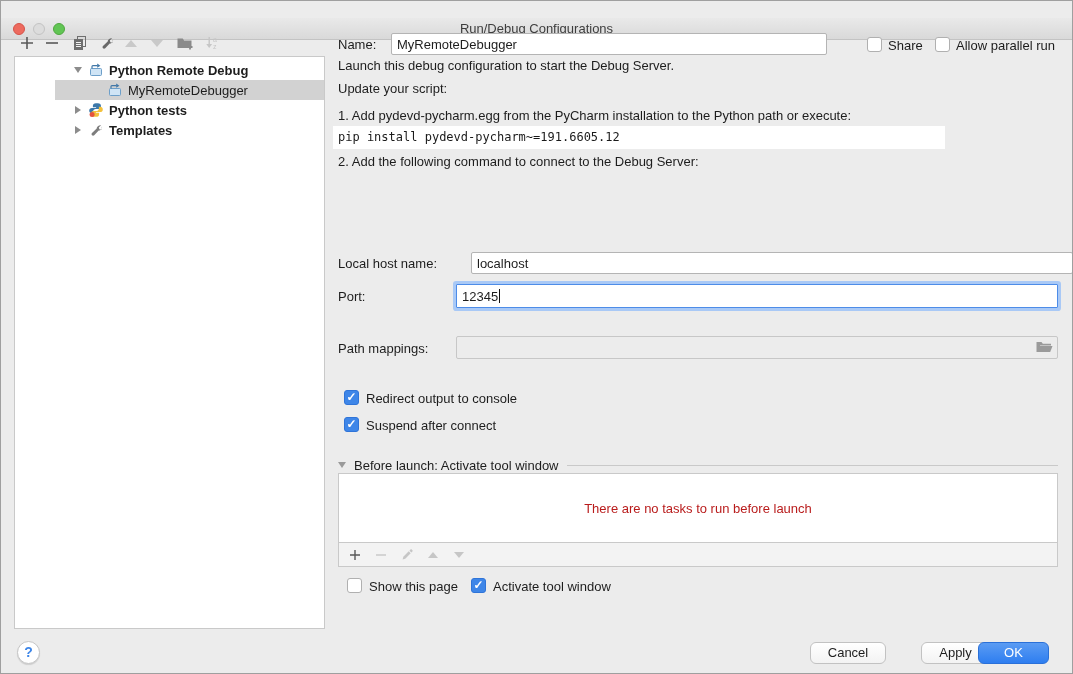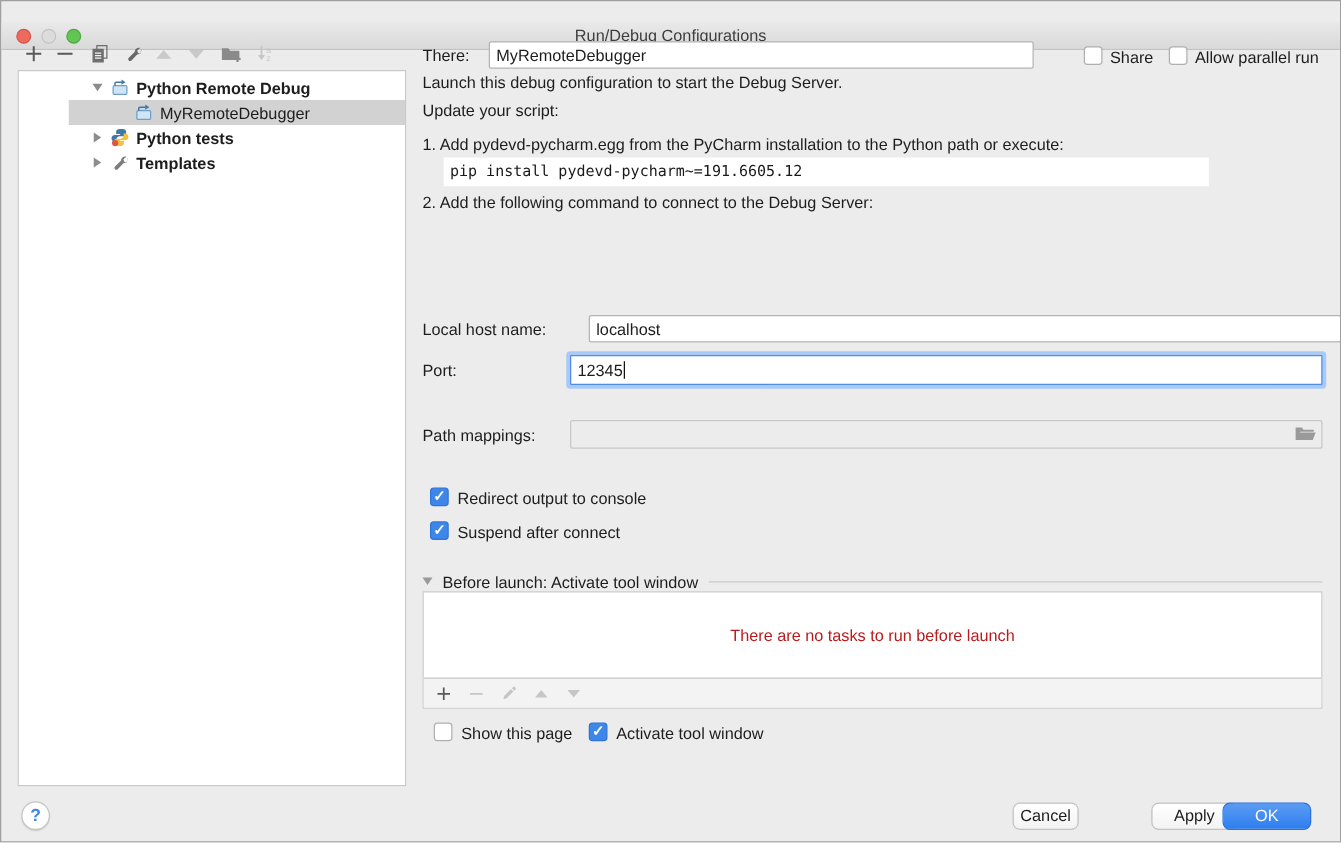--- a/index.html
+++ b/index.html
@@ -44,21 +44,21 @@
   
   .label { position:absolute; white-space:nowrap; }
   .field {
     position:absolute; background:#fff; border:1px solid #b4b4b4; border-radius:2px;
     padding:0 5px; display:flex; align-items:center; white-space:nowrap; overflow:hidden;
   }
   .field.focused { border:1px solid #4d8ce8; box-shadow:0 0 0 3px #a9c9f6; border-radius:1px; }
   .field.disabled { background:#ececec; border-color:#c7c7c7; }
   .caret { width:1px; height:14px; background:#111; margin-left:1px; }
   .codeblock {
-    position:absolute; left:354px; width:612px; background:#fff;
+    position:absolute; left:332px; width:612px; background:#fff;
     font-family:"DejaVu Sans Mono", monospace; font-size:12px; line-height:19px;
     padding:2px 5px; color:#1a1a1a; white-space:nowrap; overflow:hidden;
   }
   .cb { position:absolute; width:15px; height:15px; background:#fff; border:1px solid #b0b0b0; border-radius:3px; }
   .cb.checked { background:#3e86e8; border-color:#2f74d8; }
   .cb.checked::after {
     content:"✓"; position:absolute; left:1.5px; top:-1px; color:#fff; font-size:12px; font-weight:bold;
   }
   .bl-line { flex:1; border-top:1px solid #c9c9c9; margin-top:1px; }
   .tasks {
@@ -177,21 +177,21 @@
       <span class="chev">
           <span class="tri-right"></span>
         </span>
       <svg width="16" height="16" viewBox="0 0 16 16">
         <path d="M14 4.2c.4 1.9-.6 3.6-2.3 4.2l-1 .2-4.5 4.7c-.6.6-1.6.6-2.2 0-.6-.6-.6-1.6 0-2.2l4.7-4.5.2-1c.6-1.7 2.3-2.7 4.2-2.3L10.8 5.4l.6 1.9 1.9.6z" fill="#7d7d7d"></path>
       </svg>
       <span class="lbl">Templates</span>
     </div>
   </div>
 
-  <div class="label" style="left:337px; top:36px">There:</div>
+  <div class="label" style="left:337px; top:36px">Name:</div>
   <div class="field" style="left:390px; top:32px; width:436px; height:22px">
     <span>MyRemoteDebugger</span>
   </div>
   <span class="cb" style="left:866px; top:36px"></span>
   <div class="label" style="left:887px; top:37px">Share</div>
   <span class="cb" style="left:934px; top:36px"></span>
   <div class="label" style="left:955px; top:37px">Allow parallel run</div>
 
   <div class="label" style="left:337px; top:57px">Launch this debug configuration to start the Debug Server.</div>
   <div class="label" style="left:337px; top:80px">Update your script:</div>
@@ -257,17 +257,17 @@
         </span>
     </div>
   </div>
 
   <span class="cb" style="left:346px; top:577px"></span>
   <div class="label" style="left:368px; top:578px">Show this page</div>
   <span class="cb checked" style="left:470px; top:577px"></span>
   <div class="label" style="left:492px; top:578px">Activate tool window</div>
 
   <div class="help">?</div>
-  <div class="btn" style="left:809px; width:53px">Cancel</div>
+  <div class="btn" style="left:809px; width:76px">Cancel</div>
   <div class="btn" style="left:920px; width:69px">Apply</div>
   <div class="btn primary" style="left:977px; width:71px">OK</div>
 
 </div>
 
 </body></html>

